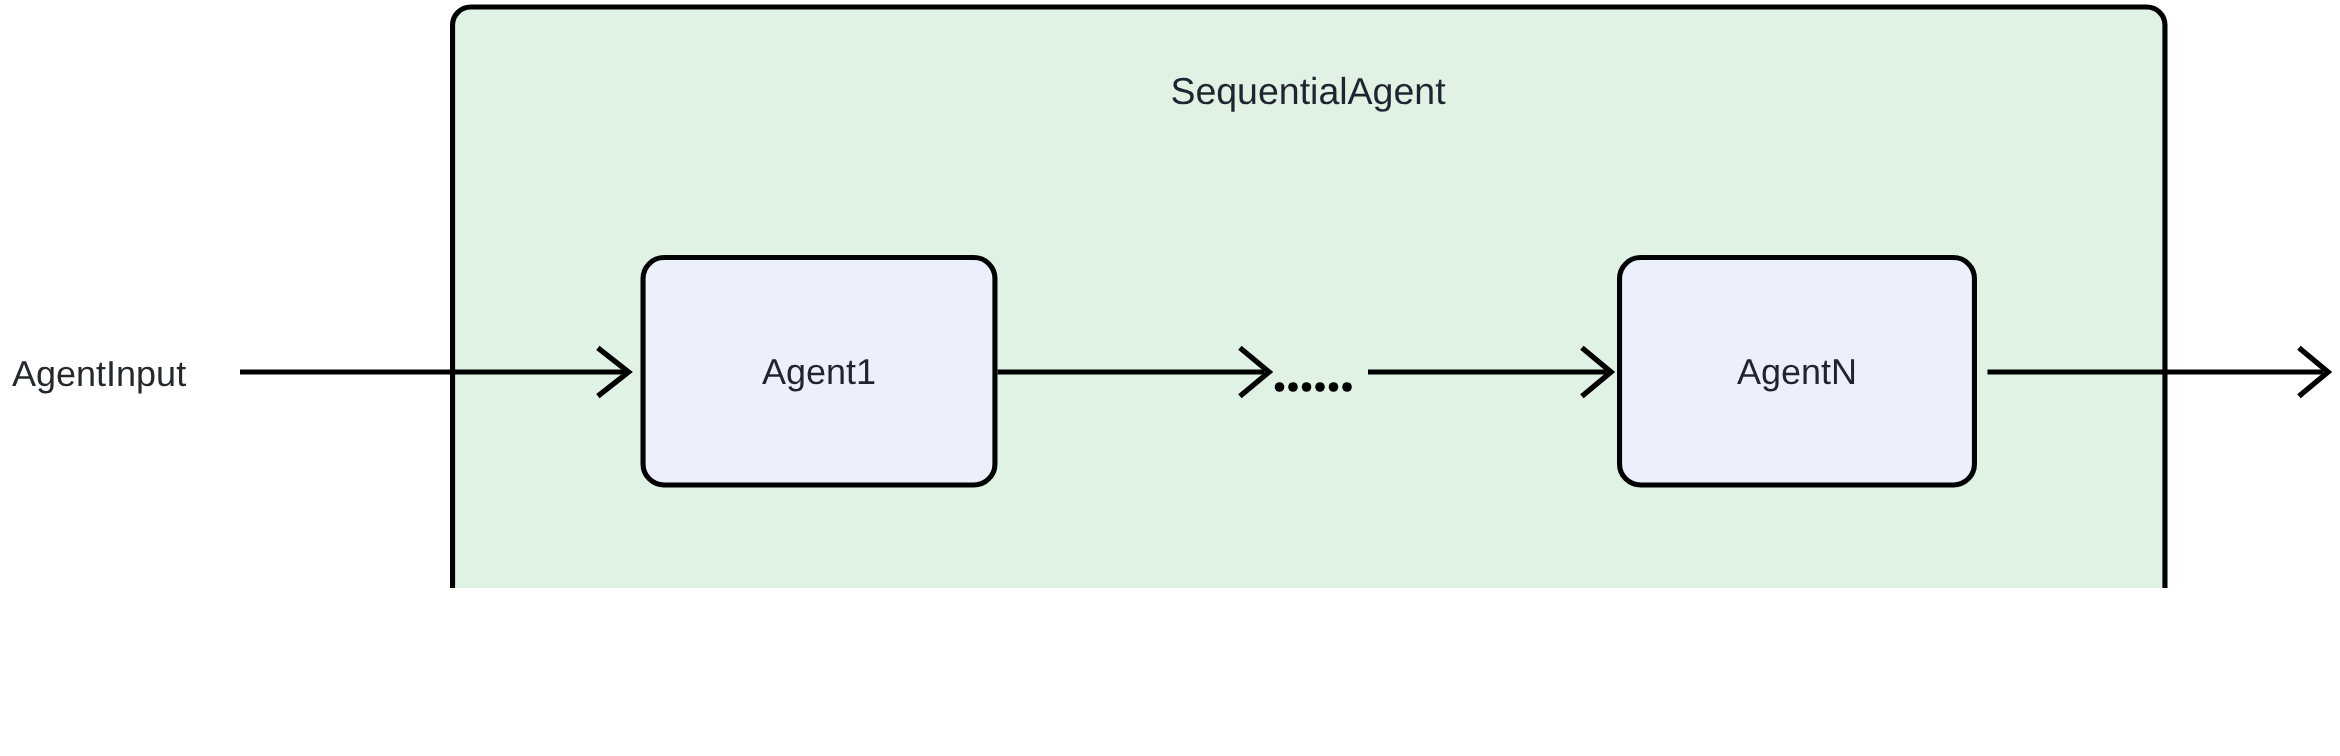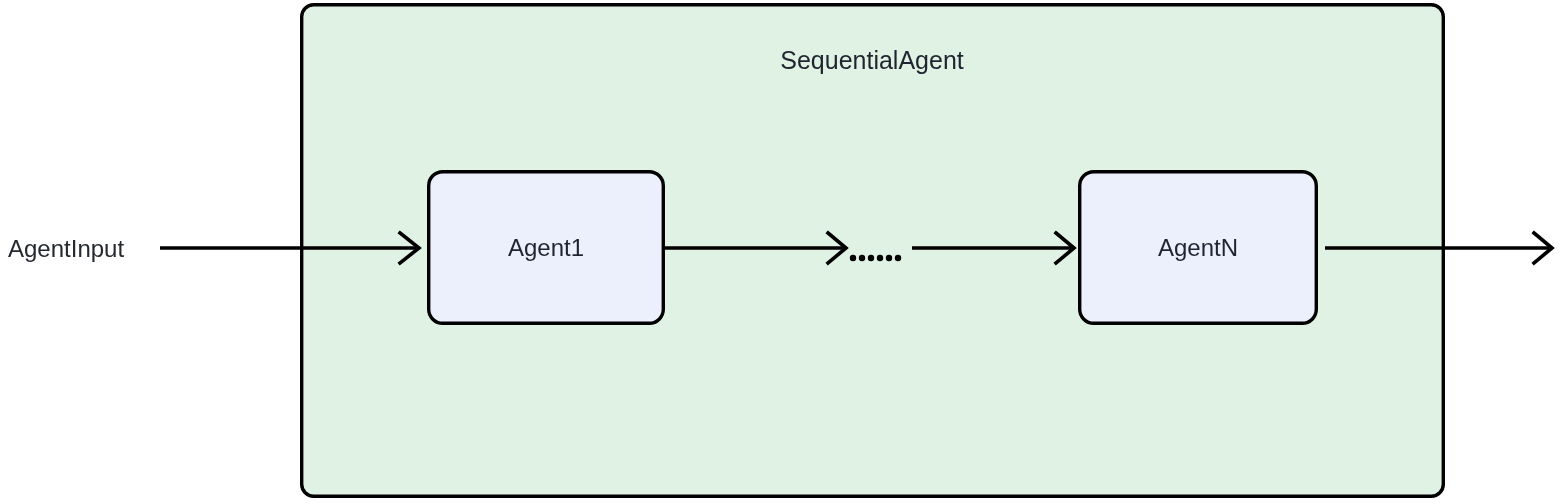--- a/index.html
+++ b/index.html
@@ -7,21 +7,21 @@
     margin: 0;
     padding: 0;
     background: #ffffff;
   }
   body {
     font-family: "Liberation Sans", sans-serif;
   }
   #diagram-root {
     position: relative;
     width: 1560px;
-    height: 504px;
+    height: 392px;
     background: #ffffff;
     overflow: hidden;
   }
   #diagram-svg {
     position: absolute;
     top: 0;
     left: 0;
     width: 1560px;
     height: 504px;
     display: block;

